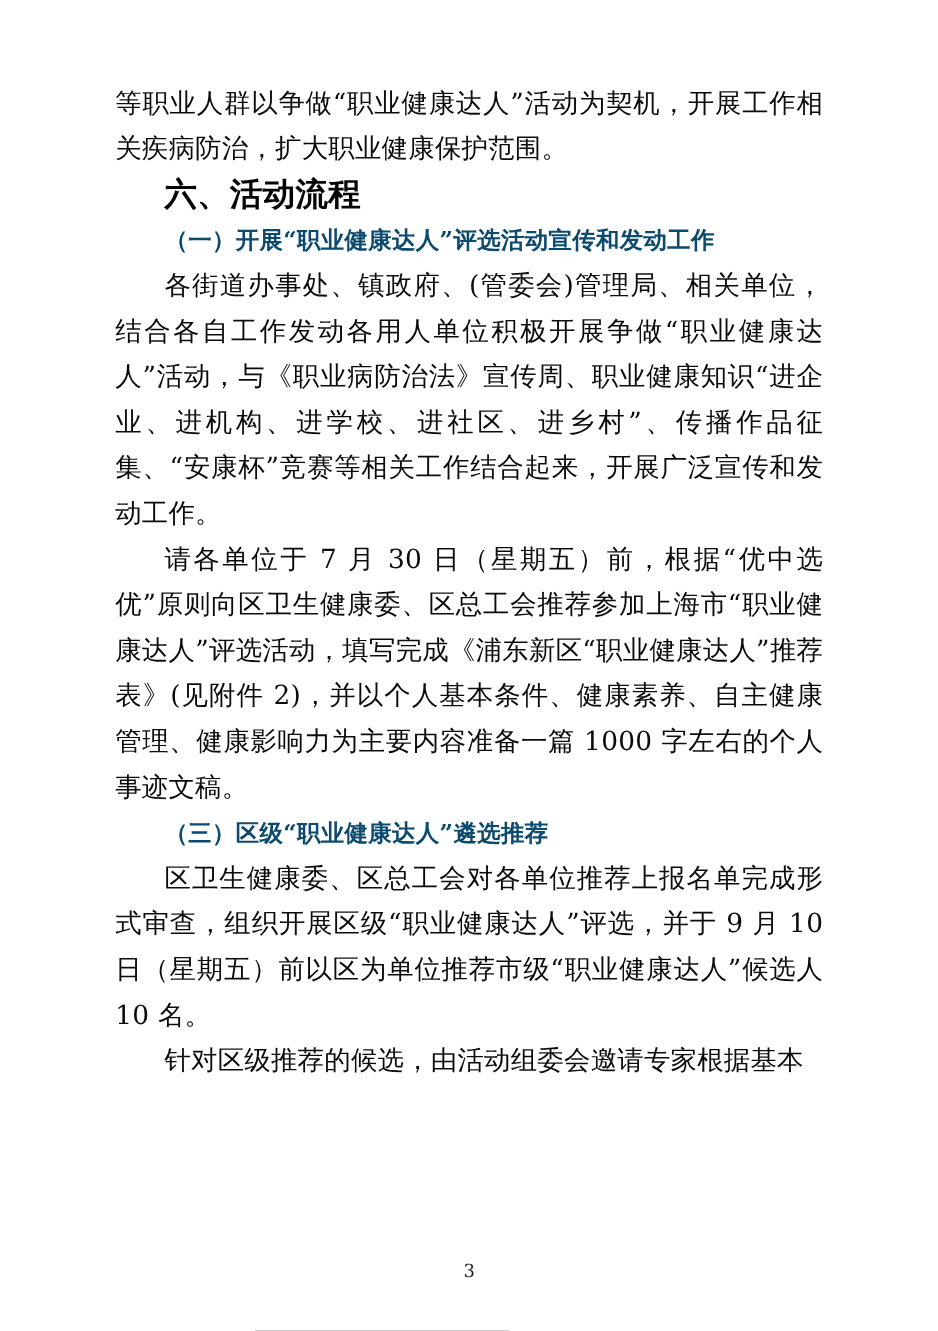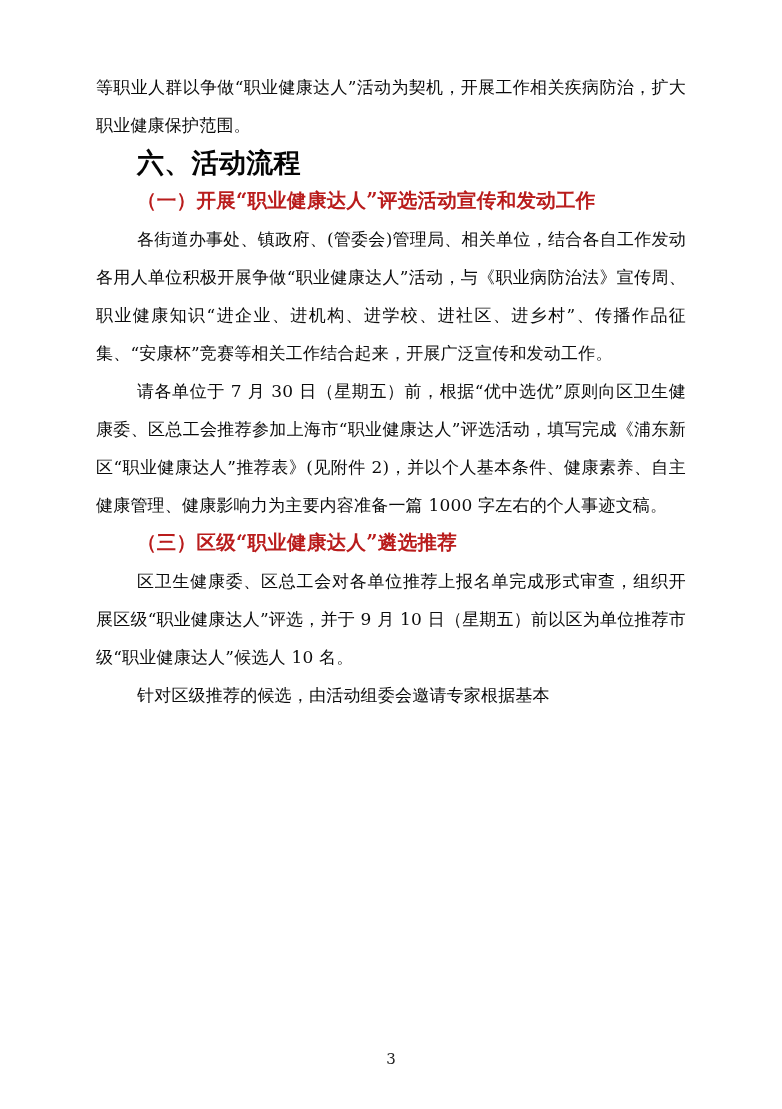--- a/index.html
+++ b/index.html
@@ -20,21 +20,21 @@
     box-sizing: border-box;
   }
   .content {
     position: absolute;
     left: 96px;
     top: 68px;
     width: 590px;
   }
   .para {
     font-family: "DejaVu Serif", "Liberation Serif", serif;
-    font-size: 17px;
+    font-size: 22px;
     line-height: 38px;
     color: #0b0b0b;
     text-align: justify;
     text-justify: inter-ideograph;
     margin: 0 0 0 0;
     letter-spacing: 0.2px;
   }
   .indent2 {
     text-indent: 41px;
   }
@@ -46,21 +46,21 @@
     color: #050505;
     text-indent: 41px;
     margin: 0;
     letter-spacing: 0.3px;
   }
   .subheading {
     font-family: "DejaVu Serif", "Liberation Serif", serif;
     font-weight: bold;
     font-size: 19.5px;
     line-height: 38px;
-    color: #b91c1c;
+    color: #0c4a6e;
     text-indent: 41px;
     margin: 0;
     letter-spacing: 0.3px;
   }
   .page-number {
     position: absolute;
     left: 0;
     right: 0;
     top: 1050px;
     text-align: center;

